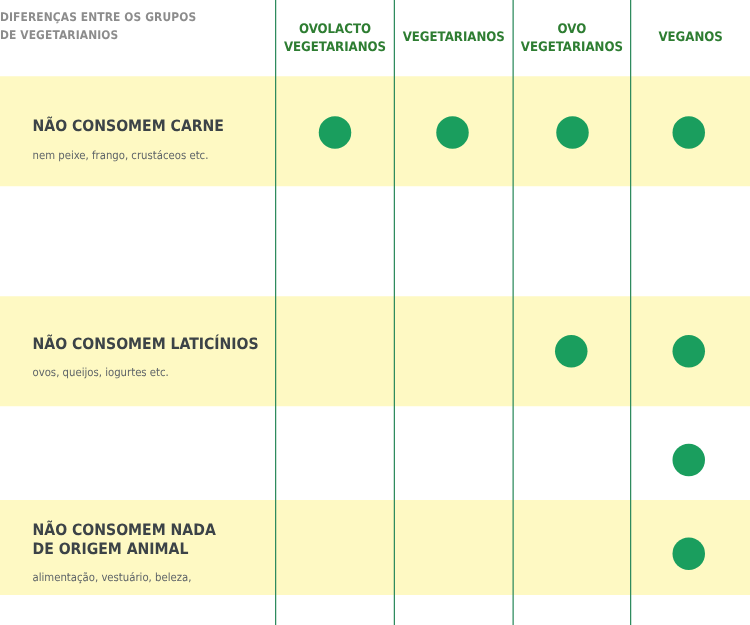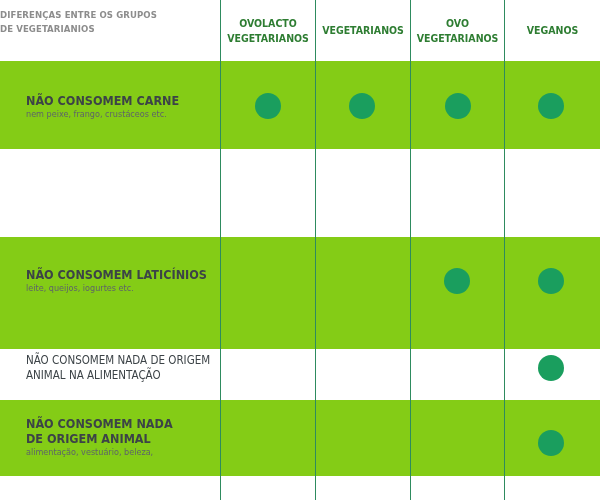--- a/index.html
+++ b/index.html
@@ -1,35 +1,35 @@
 <!DOCTYPE html>
 <html><head>
 <meta charset="utf-8">
 <style>
   * { box-sizing: border-box; margin: 0; padding: 0; }
   html, body { width: 600px; height: 500px; background: #ffffff; overflow: hidden; }
   body { font-family: "DejaVu Sans Condensed", "DejaVu Sans", sans-serif; position: relative; }
   .table { position: absolute; left: 0; top: 0; width: 600px; height: 500px; }
   .row { position: absolute; left: 0; width: 600px; }
-  .row.shaded { background: #84cc16; }
+  .row.shaded { background: #fef9c3; }
   .header-row { top: 0; height: 61px; }
   .hdr-label {
     position: absolute; left: 0; width: 220px; top: 8px;
     text-align: left; font-size: 9.5px; font-weight: bold; color: #8c8c8c;
     line-height: 14px; letter-spacing: 0.1px;
   }
   .col-head {
     position: absolute; top: 0; height: 61px; display: flex; align-items: center; justify-content: center;
     text-align: center; font-size: 10.5px; font-weight: bold; color: #2e7d32; line-height: 15px;
   }
   .vline { position: absolute; top: 0; width: 1px; height: 500px; background: #2e8b5e; }
   .cell-label { position: absolute; left: 26px; width: 190px; }
   .title { font-size: 12.5px; font-weight: bold; color: #3c4347; line-height: 15px; }
   .title.small { font-size: 11.5px; font-weight: normal; color: #3c4347; line-height: 15px; }
-  .sub { font-size: 9px; color: #5e6468; line-height: 12px; }
+  .sub { font-size: 9px; color: #5e6468; line-height: 12px; margin-top: 11px; }
   .dot { position: absolute; width: 26px; height: 26px; border-radius: 50%; background: #1a9e5e; }
 </style>
 </head>
 <body>
 
 <div class="table">
 
   <div class="row header-row">
     <div class="hdr-label">
       <div>DIFERENÇAS ENTRE OS GRUPOS</div>
@@ -64,34 +64,30 @@
       <div class="title">NÃO CONSOMEM CARNE</div>
       <div class="sub">nem peixe, frango, crustáceos etc.</div>
     </div>
     <div class="dot" style="left:255px;top:32px;"></div>
     <div class="dot" style="left:349px;top:32px;"></div>
     <div class="dot" style="left:445px;top:32px;"></div>
     <div class="dot" style="left:538px;top:32px;"></div>
   </div>
 
 
-  <div class="row shaded" style="top:237px;height:112px;">
+  <div class="row shaded" style="top:237px;height:88px;">
     <div class="cell-label" style="top:30px;">
       <div class="title">NÃO CONSOMEM LATICÍNIOS</div>
-      <div class="sub">leite, queijos, iogurtes etc.</div>
+      <div class="sub">ovos, queijos, iogurtes etc.</div>
     </div>
     <div class="dot" style="left:444px;top:31px;"></div>
     <div class="dot" style="left:538px;top:31px;"></div>
   </div>
 
   <div class="row" style="top:325px;height:87px;">
-    <div class="cell-label" style="top:28px;">
-      <div class="title small">NÃO CONSOMEM NADA DE ORIGEM</div>
-      <div class="title small">ANIMAL NA ALIMENTAÇÃO</div>
-    </div>
     <div class="dot" style="left:538px;top:30px;"></div>
   </div>
 
   <div class="row shaded" style="top:400px;height:76px;">
     <div class="cell-label" style="top:16px;">
       <div class="title">NÃO CONSOMEM NADA</div>
       <div class="title">DE ORIGEM ANIMAL</div>
       <div class="sub">alimentação, vestuário, beleza,</div>
     </div>
     <div class="dot" style="left:538px;top:30px;"></div>

